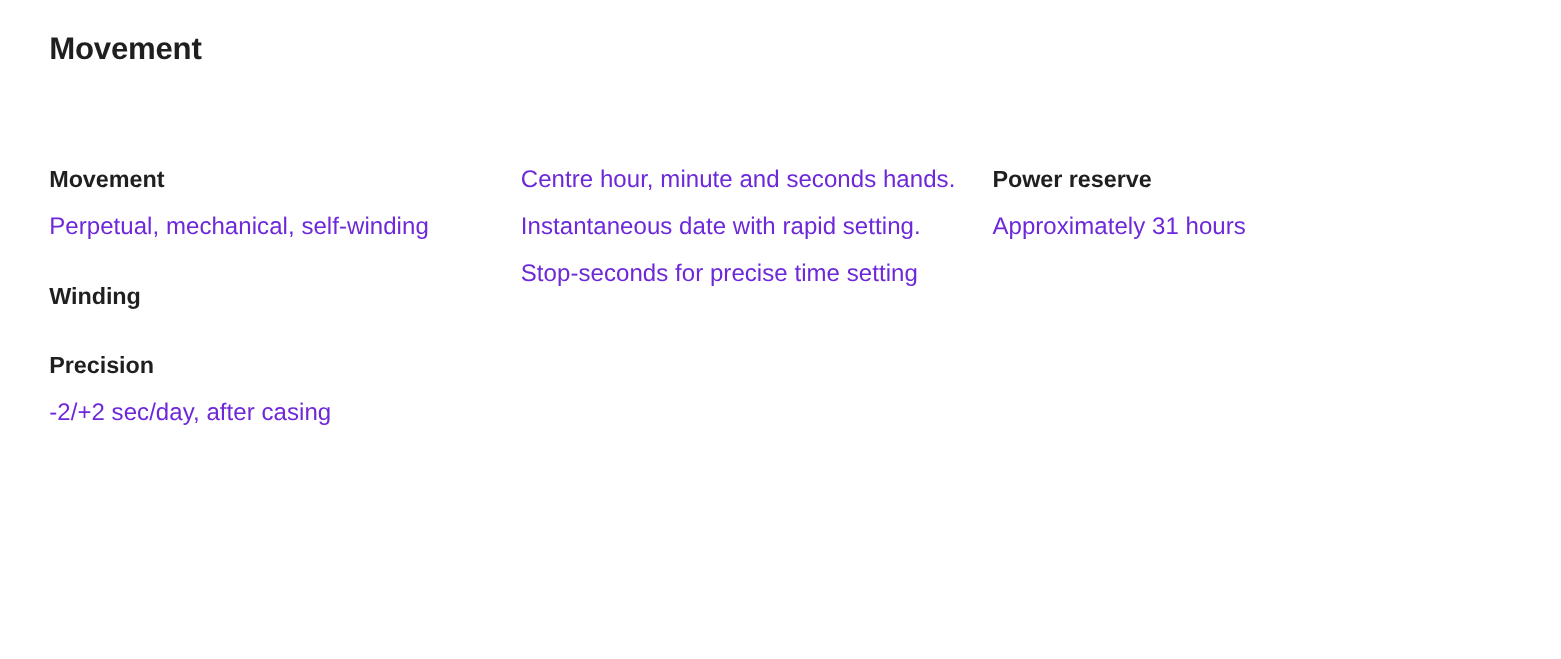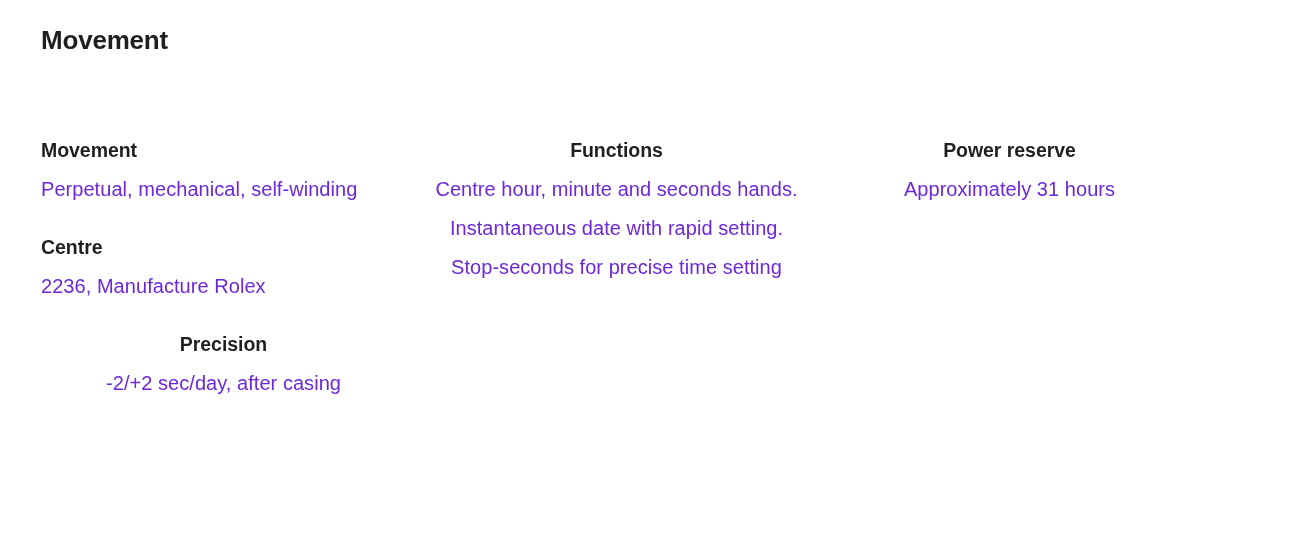--- a/index.html
+++ b/index.html
@@ -48,21 +48,20 @@
     width: 393px;
     flex: 0 0 393px;
     box-sizing: border-box;
     padding-right: 28px;
   }
   .spec-block {
     margin: 0 0 19px 0;
   }
   .spec-block:last-child {
     margin-bottom: 0;
-    text-align: center;
   }
   .spec-label {
     margin: 0;
     font-size: 19.5px;
     line-height: 39px;
     font-weight: bold;
     color: #1f1f1f;
     letter-spacing: -0.05px;
   }
   .spec-value {
@@ -82,32 +81,30 @@
   <h1 class="section-title">Movement</h1>
 
   <div class="columns">
 
     <div class="column">
       <div class="spec-block">
         <div class="spec-label">Movement</div>
         <div class="spec-value">Perpetual, mechanical, self-winding</div>
       </div>
       <div class="spec-block">
-        <div class="spec-label">Centre</div>
-        <div class="spec-value">2236, Manufacture Rolex</div>
+        <div class="spec-label">Winding</div>
       </div>
       <div class="spec-block">
         <div class="spec-label">Precision</div>
         <div class="spec-value">-2/+2 sec/day, after casing</div>
       </div>
     </div>
 
     <div class="column">
       <div class="spec-block">
-        <div class="spec-label">Functions</div>
         <div class="spec-value">Centre hour, minute and seconds hands. Instantaneous date with rapid setting. Stop-seconds for precise time setting</div>
       </div>
     </div>
 
     <div class="column">
       <div class="spec-block">
         <div class="spec-label">Power reserve</div>
         <div class="spec-value">Approximately 31 hours</div>
       </div>
     </div>

